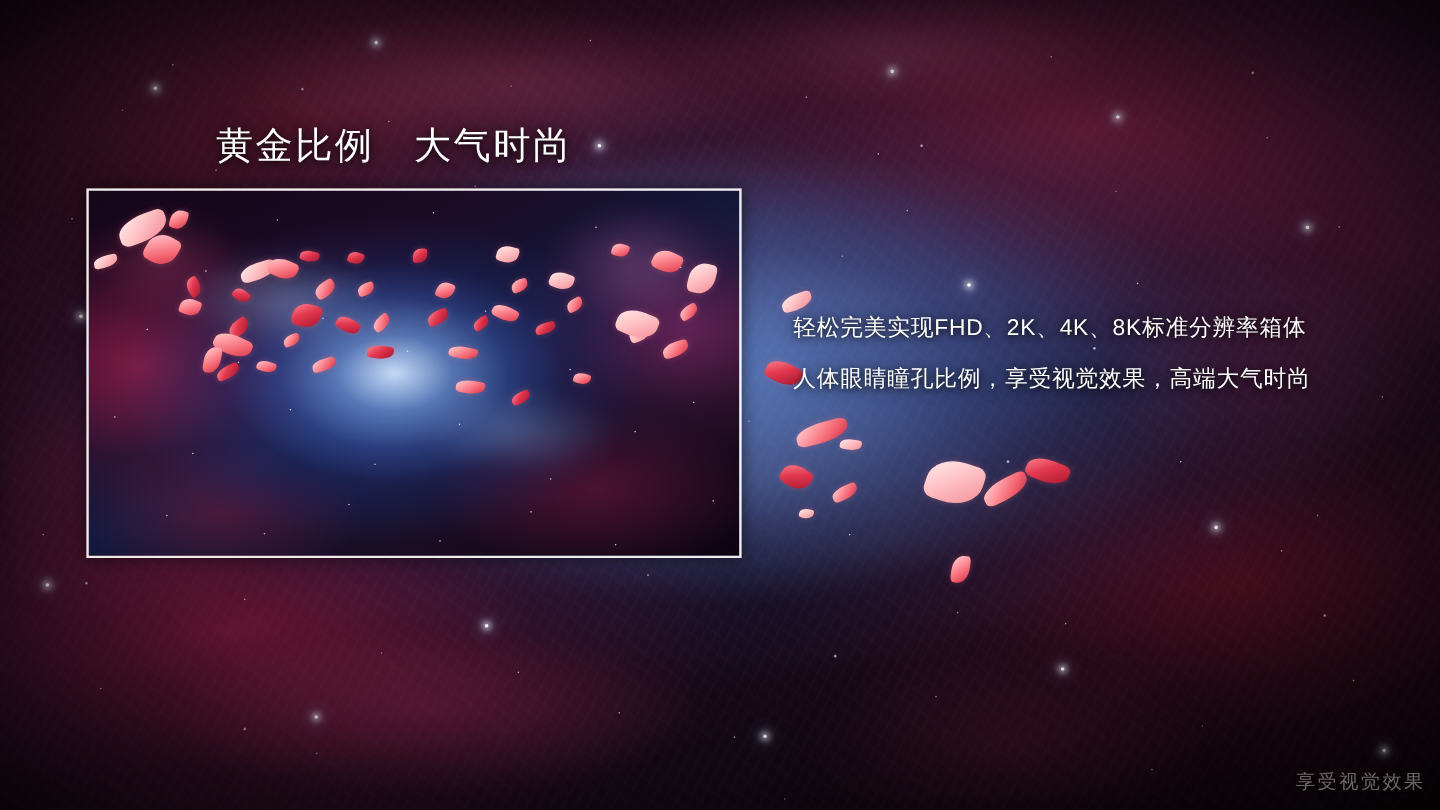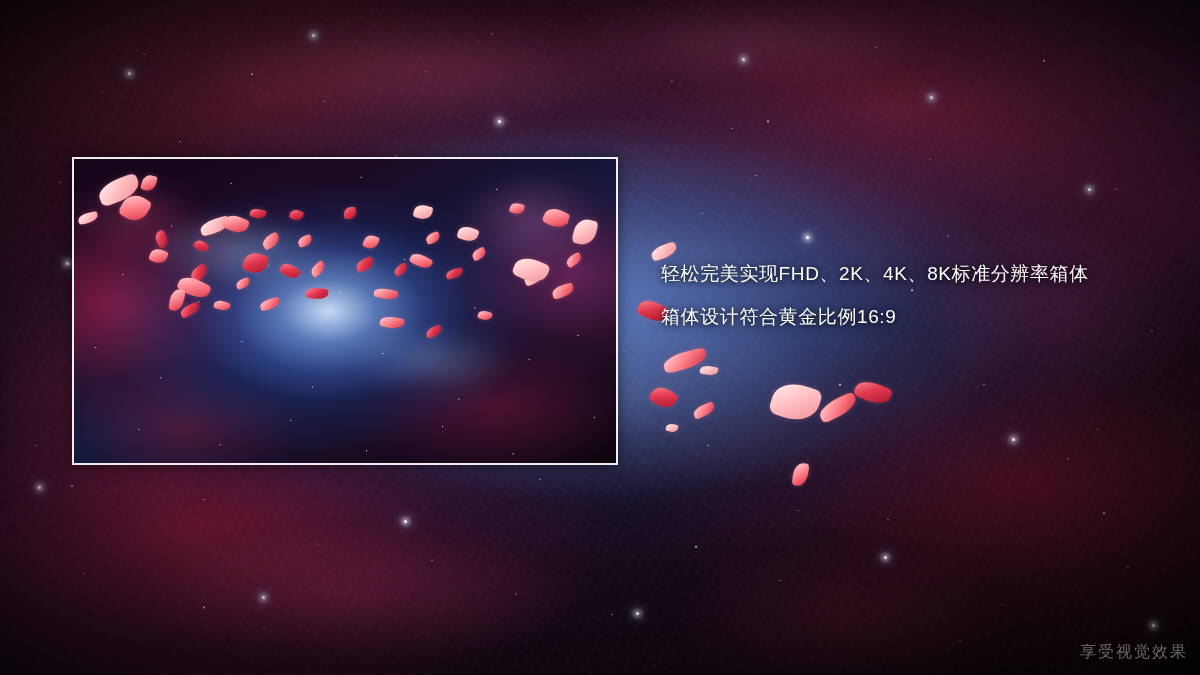--- a/index.html
+++ b/index.html
@@ -288,21 +288,22 @@
           <div class="petal" style="left: 492px; top: 96px; width: 16px; height: 10px; transform: rotate(-30deg);"></div>
           <div class="petal pale" style="left: 440px; top: 100px; width: 34px; height: 22px; transform: rotate(22deg);"></div>
           <div class="petal" style="left: 478px; top: 126px; width: 22px; height: 12px; transform: rotate(-16deg);"></div>
           <div class="petal" style="left: 306px; top: 158px; width: 24px; height: 11px; transform: rotate(10deg);"></div>
           <div class="petal dark" style="left: 352px; top: 168px; width: 16px; height: 9px; transform: rotate(-22deg);"></div>
           <div class="petal" style="left: 404px; top: 152px; width: 14px; height: 9px; transform: rotate(16deg);"></div>
         </div>
     </div>
   </div>
 
+  <div id="title">黄金比例　大气时尚</div>
 
   <div id="body-copy">
     <div class="body-line">轻松完美实现FHD、2K、4K、8K标准分辨率箱体</div>
-    <div class="body-line">箱体设计符合黄金比例16:9</div>
+    <div class="body-line">人体眼睛瞳孔比例，享受视觉效果，高端大气时尚</div>
   </div>
 
   <div id="watermark">享受视觉效果</div>
 
 </div>
 
 </body></html>

